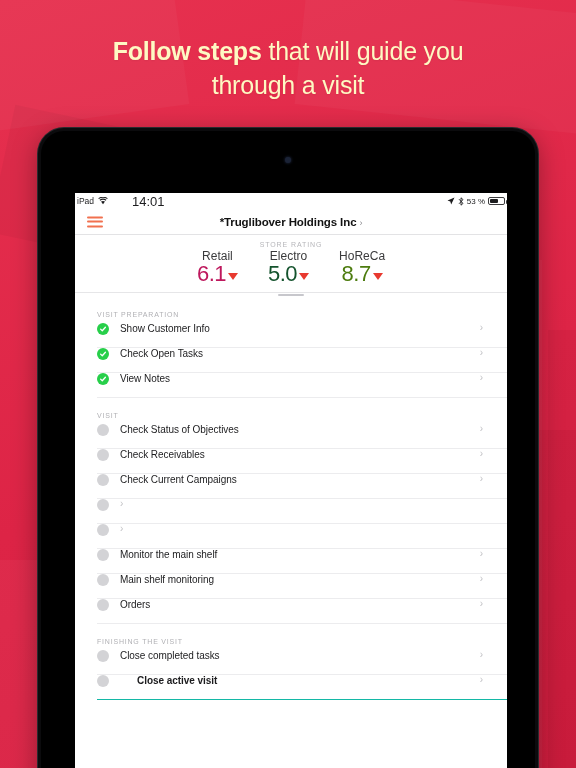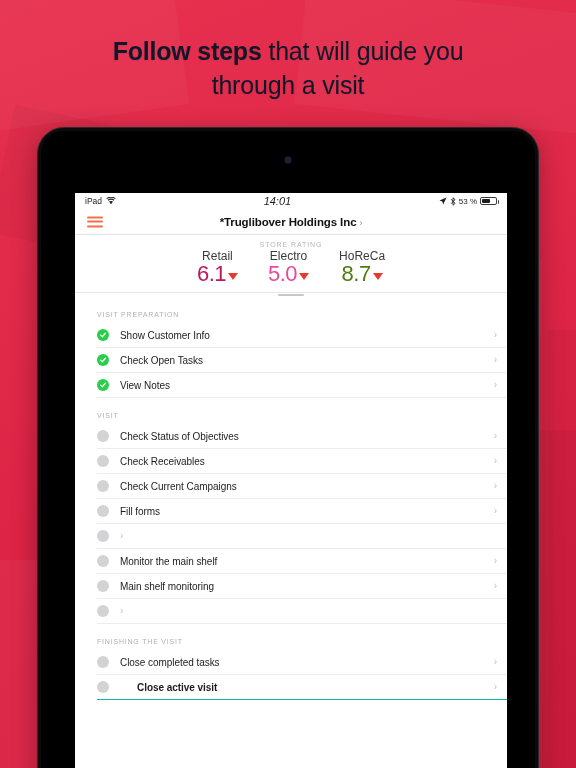--- a/index.html
+++ b/index.html
@@ -20,21 +20,21 @@
   #bg-grad {
     position:absolute; inset:0;
     background:linear-gradient(160deg,#e7314f 0%,#dd2446 55%,#d81f41 100%);
   }
   .poly { position:absolute; background:rgba(255,255,255,0.035); }
   .polyd { position:absolute; background:rgba(0,0,0,0.035); }
 
   
   #headline {
     position:absolute; top:34px; left:0; width:576px;
-    text-align:center; color:#0f172a;
+    text-align:center; color:#fef9c3;
     font-size:25px; line-height:34px; letter-spacing:-0.2px;
     font-weight:400;
     text-shadow:0 1px 2px rgba(0,0,0,0.06);
   }
   #headline .b { font-weight:bold; }
 
   
   #device {
     position:absolute;
     left:38px; top:128px;
@@ -58,26 +58,26 @@
     width:432px; height:598px;
     background:#ffffff;
     overflow:hidden;
   }
 
   
   #statusbar {
     height:16px; width:100%;
     display:flex; align-items:center;
     font-size:8.5px; color:#1d1d1f;
-    padding:0 10px;
+    padding:0 2px;
     background:#ffffff;
     gap:24px;
   }
   #sb-left { display:flex; align-items:center; gap:4px; }
-  #sb-center { flex:1; text-align:center; font-size:11px;font-style:italic; }
+  #sb-center { flex:1; font-size:13px; }
   #sb-right { display:flex; align-items:flex-start; gap:3px; font-size:8px;}
   .wifi-ico svg, .loc-ico svg, .bt-ico svg { display:block; }
   .batt {
     width:17px; height:8px; border:1px solid #3c3c3e; border-radius:2px;
     position:relative; display:inline-block;
   }
   .batt::after{
     content:""; position:absolute; right:-3px; top:2px;
     width:1.5px;height:4px;background:#3c3c3e;border-radius:0 1px 1px 0;
   }
@@ -134,22 +134,22 @@
   #list-area {
     position:absolute; top:auto; left:0; right:0; bottom:22px;
     background:#fff; overflow:hidden;
   }
   #list-scroll { padding:0 0 0 0; }
   .section-head {
     font-size:7px; color:#b0b0b4; letter-spacing:0.8px;
     padding:14px 0 5px 22px;
   }
   .row {
-    display:flex; align-items:center;
-    height:25px; margin-left:22px; padding-right:10px;
+    display:flex; 
+    height:25px; margin-left:22px; padding-right:24px;
     border-bottom:1px solid #ececee;
     cursor:pointer;
   }
   .row:last-child { border-bottom:1px solid #14b8a6;gap:17px; }
   .bullet {
     width:12px;height:12px;border-radius:50%;
     background:#d3d3d6; flex:0 0 12px; margin-right:11px;
     display:flex;align-items:center;justify-content:center;
   }
   .bullet.done { background:#27cf4a; }
@@ -235,21 +235,21 @@
           <div class="rating-item">
             <div class="rating-name">Retail</div>
             <div class="rating-val" style="color:#be185d;">
               <span>6.1</span>
               <span class="tri"></span>
             </div>
           </div>
 
           <div class="rating-item">
             <div class="rating-name">Electro</div>
-            <div class="rating-val" style="color:#ec4899;">
+            <div class="rating-val" style="color:#14532d;">
               <span>5.0</span>
               <span class="tri"></span>
             </div>
           </div>
 
           <div class="rating-item">
             <div class="rating-name">HoReCa</div>
             <div class="rating-val" style="color:#4d7c0f;">
               <span>8.7</span>
               <span class="tri"></span>
@@ -301,39 +301,39 @@
               <span class="row-label">Check Receivables</span>
               <span class="chevron">›</span>
             </div>
             <div class="row">
               <span class="bullet"></span>
               <span class="row-label">Check Current Campaigns</span>
               <span class="chevron">›</span>
             </div>
             <div class="row">
               <span class="bullet"></span>
-              <span class="row-label">Fill forms</span>
               <span class="chevron">›</span>
             </div>
             <div class="row">
               <span class="bullet"></span>
               <span class="chevron">›</span>
             </div>
             <div class="row">
               <span class="bullet"></span>
               <span class="row-label">Monitor the main shelf</span>
               <span class="chevron">›</span>
             </div>
             <div class="row">
               <span class="bullet"></span>
               <span class="row-label">Main shelf monitoring</span>
               <span class="chevron">›</span>
             </div>
             <div class="row">
               <span class="bullet"></span>
+              <span class="row-label">Orders</span>
               <span class="chevron">›</span>
             </div>
             <div class="section-head">FINISHING THE VISIT</div>
             <div class="row">
               <span class="bullet"></span>
               <span class="row-label">Close completed tasks</span>
               <span class="chevron">›</span>
             </div>
             <div class="row">
               <span class="bullet"></span>

